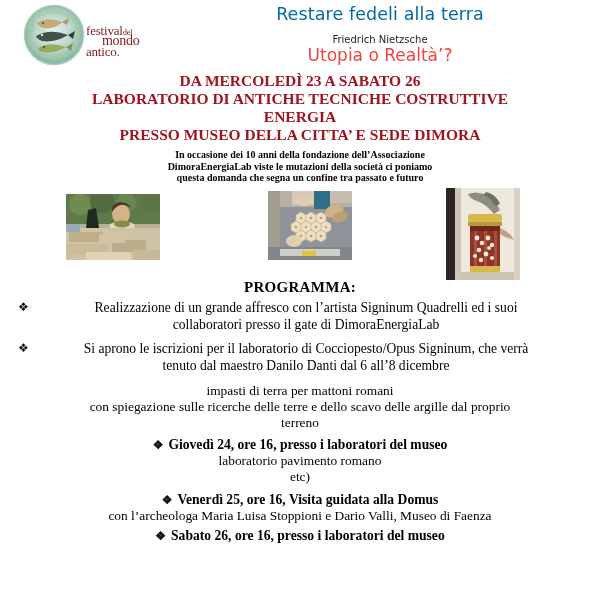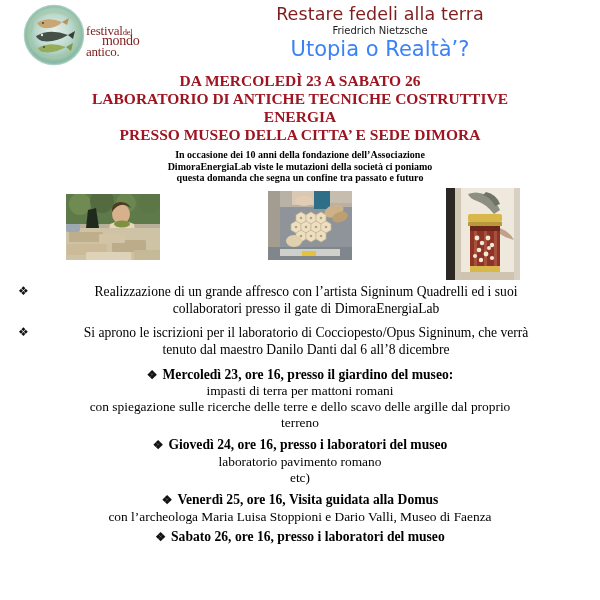--- a/index.html
+++ b/index.html
@@ -53,33 +53,33 @@
   .title-block {
     position: absolute;
     left: 170px;
     top: 4px;
     width: 420px;
     text-align: center;
     font-family: "DejaVu Sans", "Liberation Sans", sans-serif;
   }
   .main-title {
     font-size: 17.5px;
-    color: #7f1d1d;
+    color: #0369a1;
     line-height: 1.15;
     letter-spacing: 0.1px;
   }
   .attribution {
     font-size: 10px;
     color: #1b1b1b;
     line-height: 1.15;
-    margin-top: 1px;
+    margin-top: 10px;
   }
   .subtitle {
-    font-size: 21px;
-    color: #3b82f6;
+    font-size: 17px;
+    color: #ef4444;
     line-height: 1.15;
     margin-top: 0px;
   }
 
   
   .red-heading {
     margin-top: 2px;
     text-align: center;
     color: #9e1420;
     font-weight: bold;
@@ -322,39 +322,39 @@
           <circle cx="29" cy="68" r="2.0"></circle>
             <circle cx="43" cy="60" r="2.0"></circle>
         </g>
         <path d="M54 40 q10 4 14 12 q-8 -2 -14 -6 Z" fill="#c0a28a"></path>
         <rect x="24" y="78" width="30" height="6" fill="#d8b84a"></rect>
         <rect x="15" y="84" width="53" height="8" fill="#cfc4b0"></rect>
       </svg>
     </div>
   </div>
 
+  <div class="programma-title">PROGRAMMA:</div>
 
   <div class="bullet-item">
     <span class="bullet">❖</span>
     <div>Realizzazione di un grande affresco con l’artista Signinum Quadrelli ed i suoi</div>
     <div>collaboratori presso il gate di DimoraEnergiaLab</div>
   </div>
 
   <div class="spacer-sm"></div>
 
   <div class="bullet-item">
     <span class="bullet">❖</span>
     <div>Si aprono le iscrizioni per il laboratorio di Cocciopesto/Opus Signinum, che verrà</div>
     <div>tenuto dal maestro Danilo Danti dal 6 all’8 dicembre</div>
   </div>
 
   <div class="spacer-sm"></div>
 
   <div class="bullet-item centered-bullet">
-    <div class="day-head"><span class="bullet">❖</span><span>Mercoledì 23, ore 16, presso il giardino del museo:</span></div>
     <div class="day-body">impasti di terra per mattoni romani</div>
     <div class="day-body">con spiegazione sulle ricerche delle terre e dello scavo delle argille dal proprio</div>
     <div class="day-body">terreno</div>
   </div>
 
   <div class="spacer-xs"></div>
 
   <div class="bullet-item centered-bullet">
     <div class="day-head"><span class="bullet">❖</span><span>Giovedì 24, ore 16, presso i laboratori del museo</span></div>
     <div class="day-body">laboratorio pavimento romano</div>

